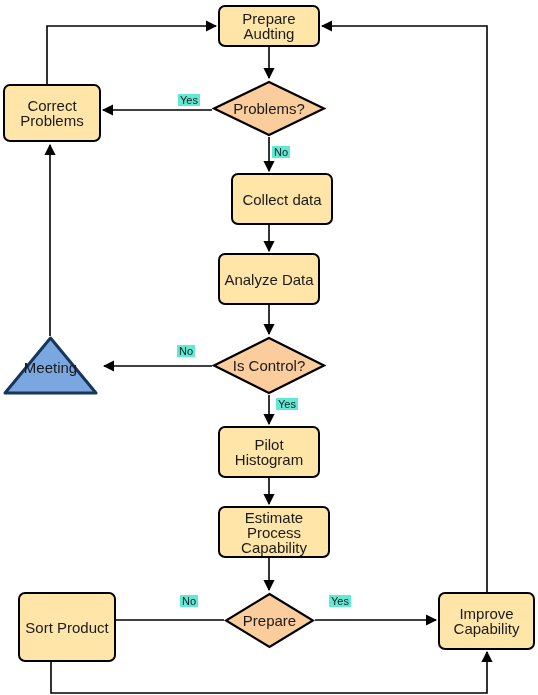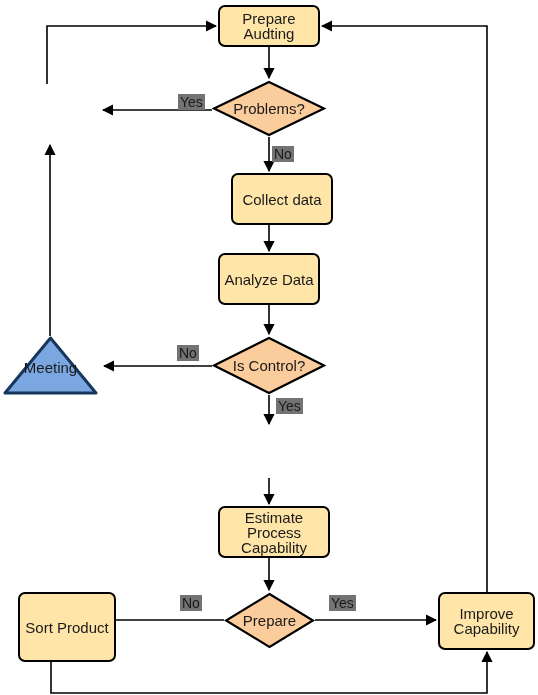--- a/index.html
+++ b/index.html
@@ -64,25 +64,25 @@
   }
   .node.triangle .tshape {
     position: absolute;
     left: 0;
     top: 0;
     width: 100%;
     height: 100%;
   }
   .edge-label {
     position: absolute;
-    font-size: 14px;
+    font-size: 11px;
     color: #1a1a1a;
     z-index: 6;
     white-space: nowrap;
-    background: #737373;
+    background: #5eead4;
     padding: 0 2px;
   }
 </style>
 </head>
 <body>
 
 <div id="canvas">
 
   <svg id="edges" viewBox="0 0 538 695" width="538" height="695" xmlns="http://www.w3.org/2000/svg">
     <defs>
@@ -129,20 +129,23 @@
     <span>Prepare Audting</span>
   </div>
 
   <div class="node decision" style="left:212px; top:80px; width:114px; height:57px;">
     <svg class="dshape" viewBox="0 0 114 57" preserveAspectRatio="none">
       <polygon points="57,2 112,28.5 57,55 2,28.5" fill="#fbcc9c" stroke="#000000" stroke-width="2.2"></polygon>
     </svg>
     <span class="dlabel">Problems?</span>
   </div>
 
+  <div class="node process" style="left:3px; top:84px; width:98px; height:58px;">
+    <span>Correct Problems</span>
+  </div>
 
   <div class="node process" style="left:231px; top:173px; width:102px; height:52px;">
     <span>Collect data</span>
   </div>
 
   <div class="node process" style="left:218px; top:253px; width:102px; height:52px;">
     <span>Analyze Data</span>
   </div>
 
   <div class="node decision" style="left:212px; top:336px; width:114px; height:59px;">
@@ -152,20 +155,23 @@
     <span class="dlabel">Is Control?</span>
   </div>
 
   <div class="node triangle" style="left:3px; top:336px; width:95px; height:59px;">
     <svg class="tshape" viewBox="0 0 95 59" preserveAspectRatio="none">
       <polygon points="47.5,2 93,57 2,57" fill="#7ba7e0" stroke="#16365c" stroke-width="3" stroke-linejoin="round"></polygon>
     </svg>
     <span class="tlabel" style="margin-top:4px;">Meeting</span>
   </div>
 
+  <div class="node process" style="left:218px; top:426px; width:102px; height:52px;">
+    <span>Pilot Histogram</span>
+  </div>
 
   <div class="node process" style="left:218px; top:506px; width:112px; height:52px;">
     <span>Estimate Process Capability</span>
   </div>
 
   <div class="node decision" style="left:224px; top:592px; width:91px; height:57px;">
     <svg class="dshape" viewBox="0 0 91 57" preserveAspectRatio="none">
       <polygon points="45.5,2 89,28.5 45.5,55 2,28.5" fill="#fbcc9c" stroke="#000000" stroke-width="2.2"></polygon>
     </svg>
     <span class="dlabel">Prepare</span>

